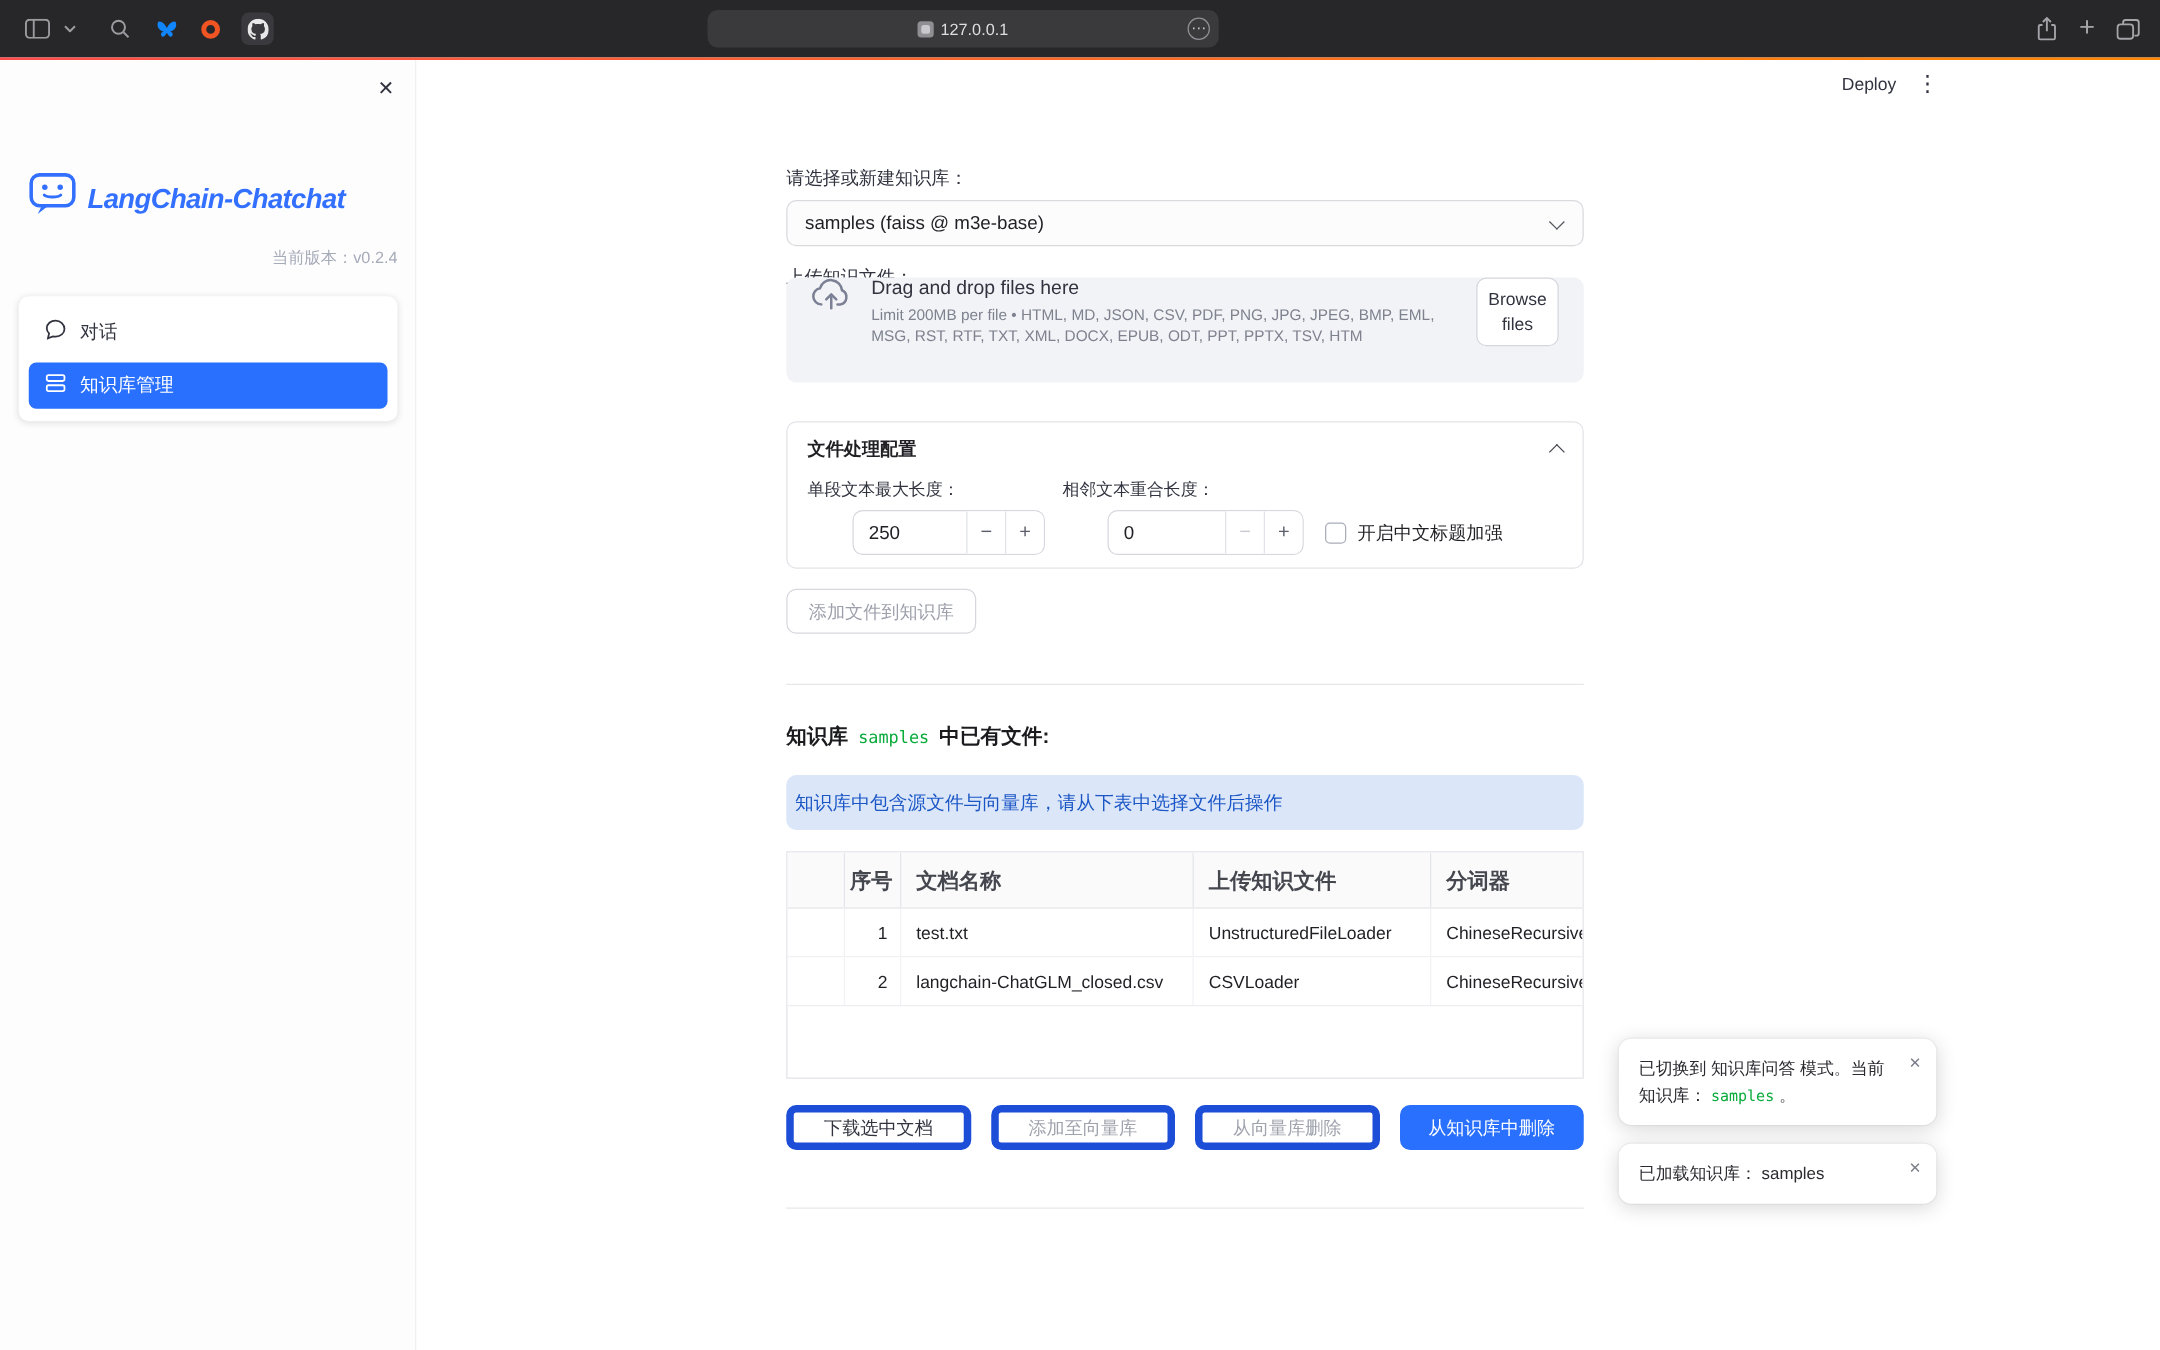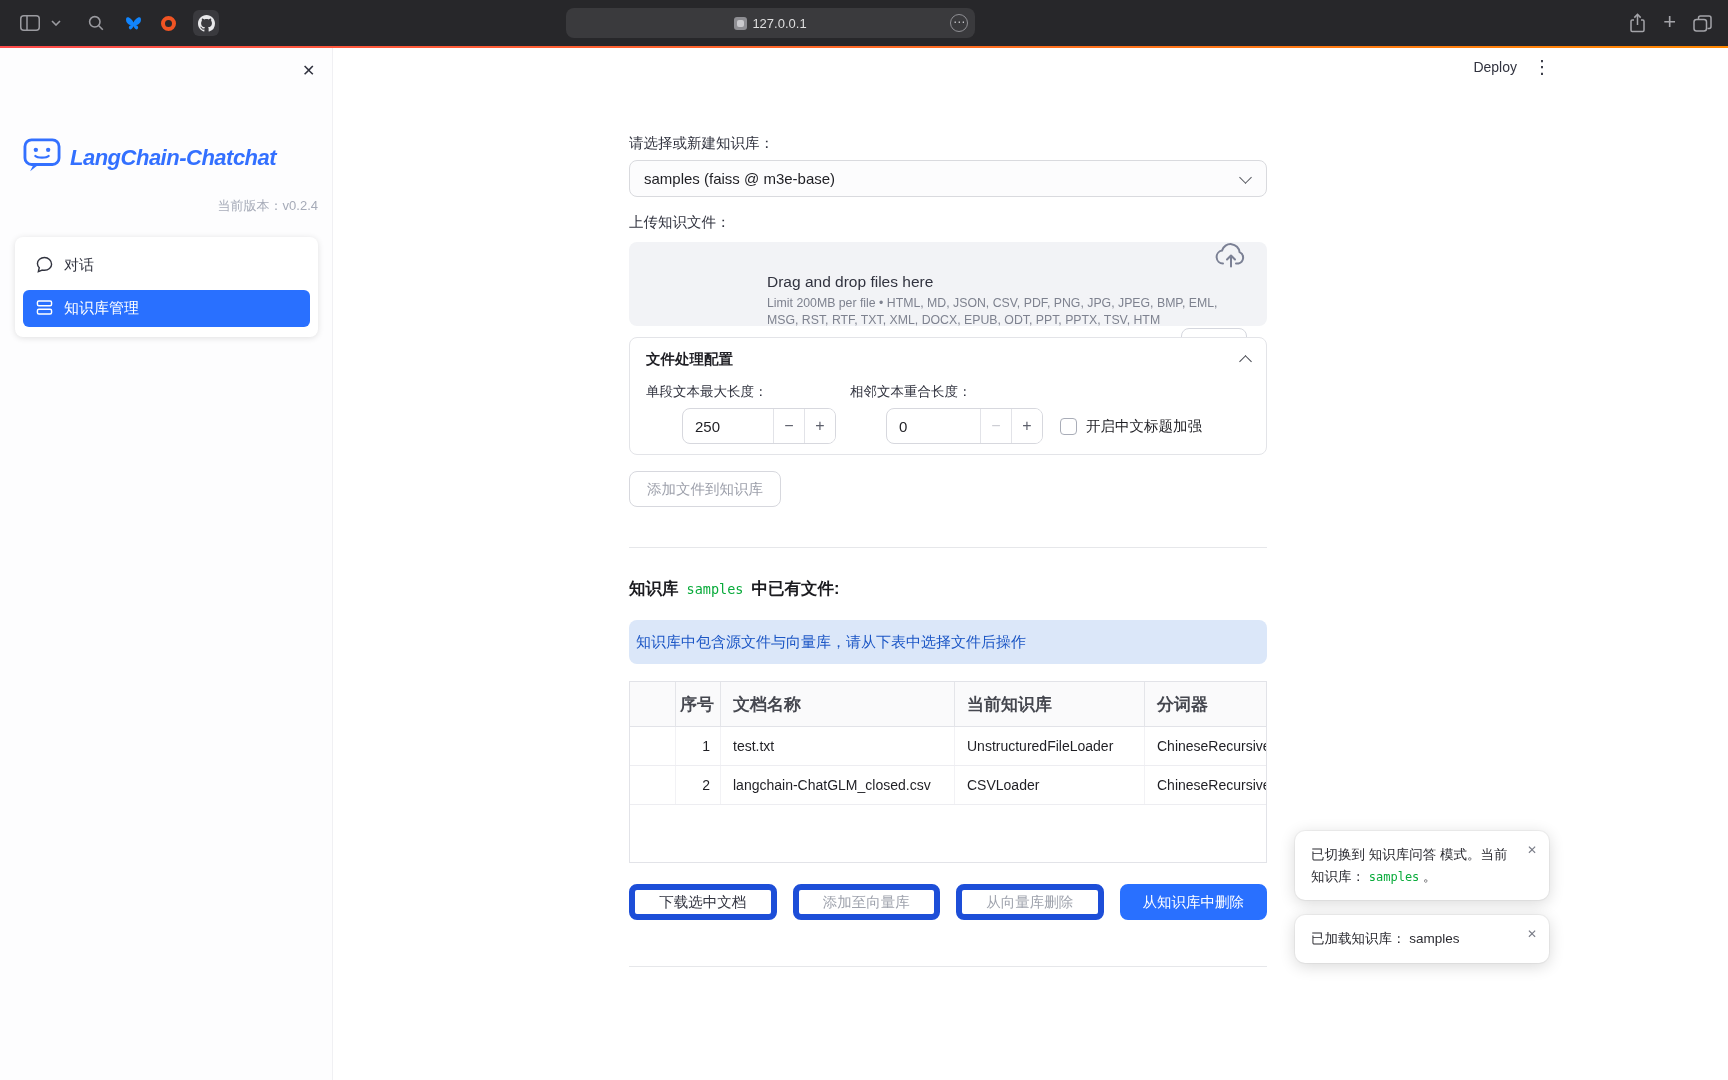--- a/index.html
+++ b/index.html
@@ -56,22 +56,22 @@
   
   .content { position:absolute; left:629px; top:0; width:638px; height:1032px; }
   .lbl { position:absolute; left:0; font-size:14.5px; color:#31333f; line-height:20px; }
 
   .selectbox { position:absolute; top:112px; left:0; width:638px; height:37px; background:#fcfcfd;
                border:1px solid #d9dade; border-radius:8px; display:flex; align-items:center;
                padding:0 14px; font-size:15px; color:#1f1f24; cursor:pointer; }
   .sel-chev { position:absolute; right:16px; top:12px; width:9px; height:9px;
               border-right:1.8px solid #55575f; border-bottom:1.8px solid #55575f; transform:rotate(45deg); }
 
-  .uploader { position:absolute; top:194px; left:0; width:638px; height:84px; background:#f2f3f6; border-radius:8px;
-              display:flex; align-items:flex-end; padding:0 20px;flex-direction:column; }
+  .uploader { position:absolute; top:174px; left:0; width:638px; height:84px; background:#f2f3f6; border-radius:8px;
+              display:flex; align-items:flex-start; padding:0 20px; }
   .up-texts { margin-left:16px; width:480px; }
   .up-title { font-size:15.5px; color:#31333f; margin-bottom:4px; }
   .up-limit { font-size:12.3px; color:#7e828f; line-height:1.35; }
   .browse-btn { margin-left:auto; width:66px; padding:6px 8px; background:#fff; border:1px solid #d5d7de; border-radius:8px;
                 font-size:14px; color:#31333f; text-align:center; line-height:1.45; cursor:pointer; }
 
   .expander { position:absolute; top:289px; left:0; width:638px; height:118px; border:1px solid #e3e4e8; border-radius:8px; background:#fff; }
   .exp-header { height:42px; padding:0 16px; display:flex; align-items:center; justify-content:space-between;
                 font-size:14.5px; font-weight:700; color:#1f1f24; cursor:pointer; }
   .exp-chev { width:9px; height:9px; border-right:1.8px solid #43454e; border-bottom:1.8px solid #43454e;
@@ -301,21 +301,21 @@
 
     <div class="infobox">
       <span>知识库中包含源文件与向量库，请从下表中选择文件后操作</span>
     </div>
 
     <div class="dtable">
       <div class="thead">
         <div class="th"></div>
         <div class="th">序号</div>
         <div class="th">文档名称</div>
-        <div class="th">当前知识库</div>
+        <div class="th">上传知识文件</div>
         <div class="th">分词器</div>
       </div>
       <div class="trow">
         <div class="td"></div>
         <div class="td num">1</div>
         <div class="td">test.txt</div>
         <div class="td">UnstructuredFileLoader</div>
         <div class="td">ChineseRecursiveT</div>
       </div>
       <div class="trow">

